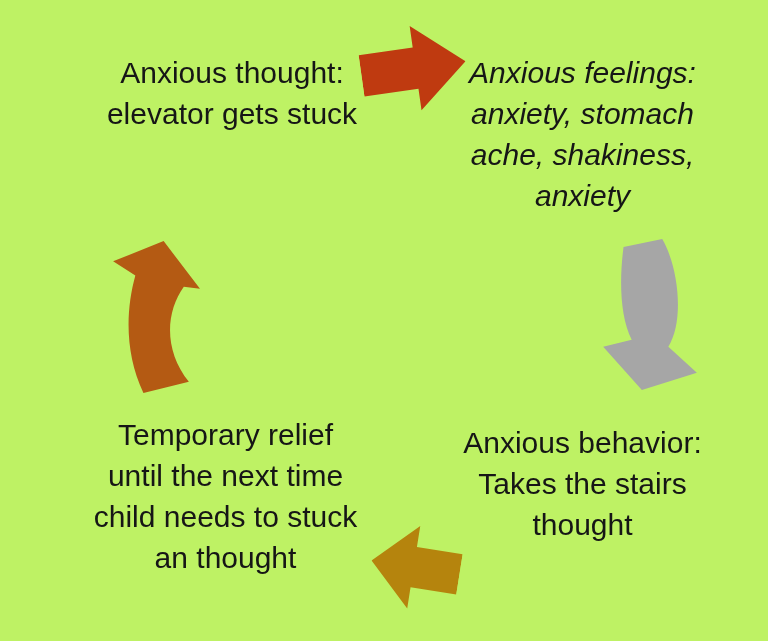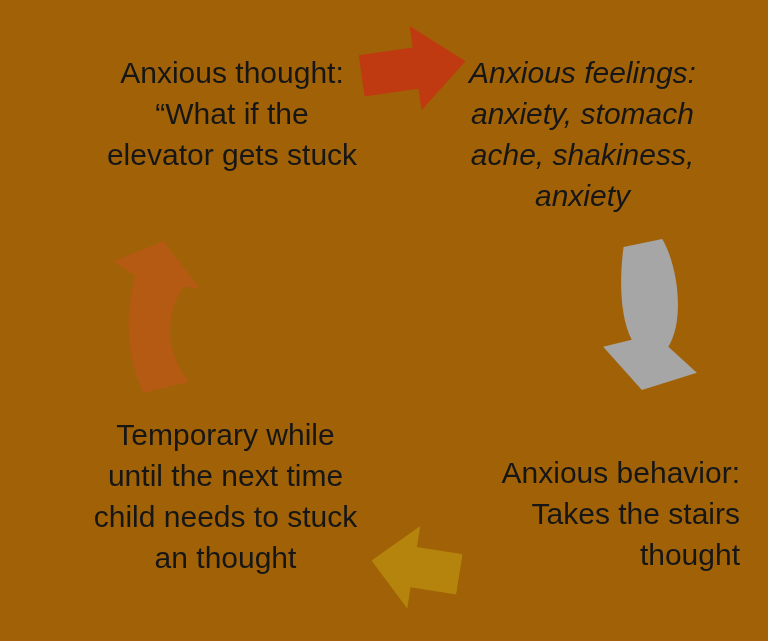--- a/index.html
+++ b/index.html
@@ -4,36 +4,36 @@
 <style>
   html, body {
     margin: 0;
     padding: 0;
     background: #ffffff;
   }
   .canvas {
     position: relative;
     width: 768px;
     height: 641px;
-    background: #a16207;
+    background: #bef264;
     overflow: hidden;
     font-family: "Liberation Sans", sans-serif;
     color: #161616;
   }
   .node {
     position: absolute;
     text-align: center;
     font-size: 30px;
     line-height: 41px;
     font-weight: 400;
     letter-spacing: 0px;
   }
   #node-thought  { left: 62px;  top: 52px;  width: 340px; }
   #node-feelings { left: 425px; top: 52px;  width: 315px; font-style: italic; }
-  #node-behavior { left: 425px; top: 452px; width: 315px; text-align: right; }
+  #node-behavior { left: 425px; top: 422px; width: 315px; }
   #node-relief   { left: 58px;  top: 414px; width: 335px; }
 
   .arrow { position: absolute; }
   #arrow-top {
     left: 361px; top: 19px; width: 105px; height: 99px;
     transform: rotate(-8deg);
   }
   #arrow-right {
     left: 593px; top: 232px; width: 112px; height: 166px;
   }
@@ -45,39 +45,38 @@
     left: 101px; top: 231px; width: 101px; height: 167px;
   }
 </style>
 </head>
 <body>
 
 <div class="canvas">
 
   <div class="node" id="node-thought">
     <div>Anxious thought:</div>
-    <div>“What if the</div>
     <div>elevator gets stuck</div>
   </div>
 
   <div class="node" id="node-feelings">
     <div>Anxious feelings:</div>
     <div>anxiety, stomach</div>
     <div>ache, shakiness,</div>
     <div>anxiety</div>
   </div>
 
   <div class="node" id="node-behavior">
     <div>Anxious behavior:</div>
     <div>Takes the stairs</div>
     <div>thought</div>
   </div>
 
   <div class="node" id="node-relief">
-    <div>Temporary while</div>
+    <div>Temporary relief</div>
     <div>until the next time</div>
     <div>child needs to stuck</div>
     <div>an thought</div>
   </div>
 
   <svg class="arrow" id="arrow-top" viewBox="0 0 100 100" preserveAspectRatio="none">
     <polygon points="0,29 52,29 52,7 100,50 52,93 52,71 0,71" fill="#bf3a10"></polygon>
   </svg>
 
   <svg class="arrow" id="arrow-right" viewBox="0 0 110 165" preserveAspectRatio="none">

